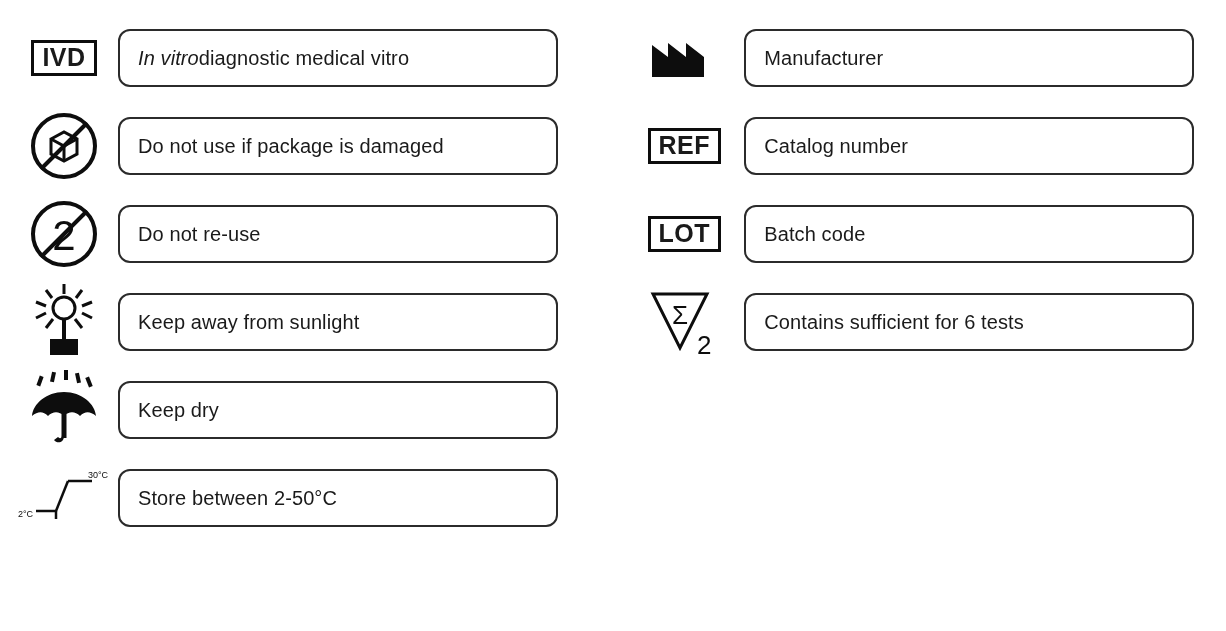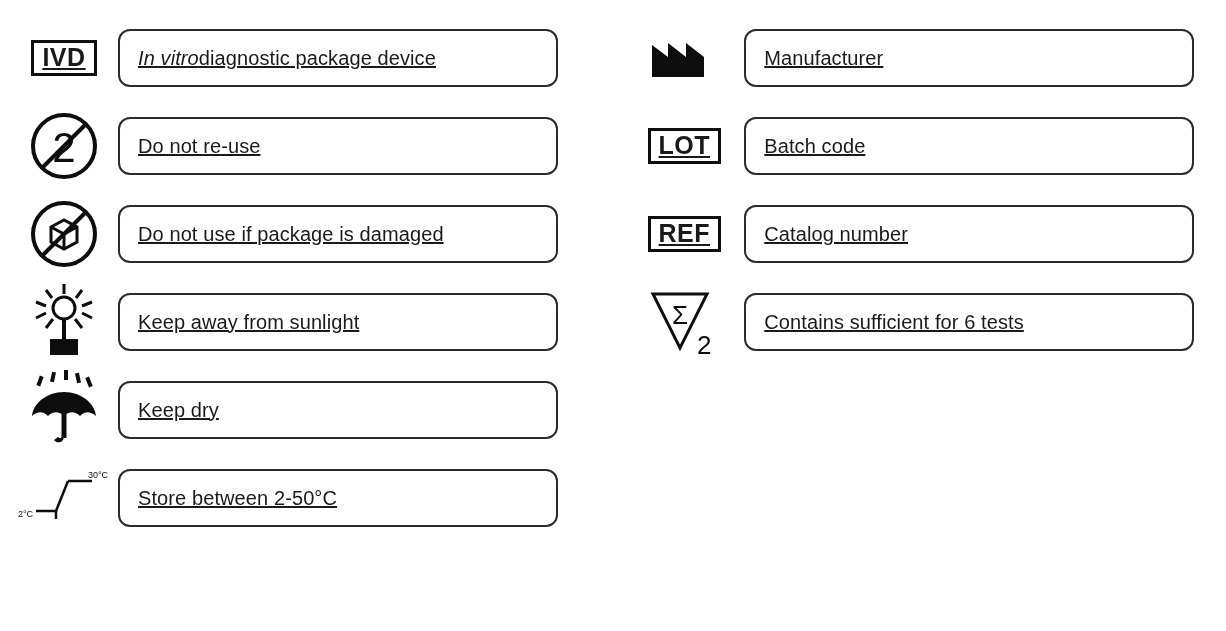--- a/index.html
+++ b/index.html
@@ -19,21 +19,20 @@
     width: 1226px;
     height: 631px;
     box-sizing: border-box;
     padding: 14px 0 0 0;
     display: flex;
     flex-direction: row;
   }
   .column {
     display: flex;
     flex-direction: column;
-    text-decoration: underline;
   }
   .column.left {
     width: 600px;
     padding-left: 10px;
   }
   .column.right {
     width: 620px;
     padding-left: 32px;
   }
   .row {
@@ -88,51 +87,51 @@
 <div class="legend">
 
   <div class="column left">
 
     <div class="row">
       <div class="symbol-cell">
         <span class="boxed-text">IVD</span>
       </div>
       <div class="label-box">
         <span class="italic">In vitro</span>
-          <span> diagnostic package device</span>
-      </div>
-    </div>
-
-    <div class="row">
-      <div class="symbol-cell">
-        <svg width="74" height="74" viewBox="0 0 74 74">
-          <circle cx="37" cy="37" r="31" fill="none" stroke="#0d0d0d" stroke-width="4"></circle>
-          <text x="37" y="53" font-family="Liberation Sans, sans-serif" font-size="42" text-anchor="middle" fill="#0d0d0d">2</text>
-          <line x1="14" y1="60" x2="60" y2="14" stroke="#0d0d0d" stroke-width="4"></line>
-        </svg>
-      </div>
-      <div class="label-box">
-        <span>Do not re-use</span>
+          <span> diagnostic medical vitro</span>
       </div>
     </div>
 
     <div class="row">
       <div class="symbol-cell">
         <svg width="74" height="74" viewBox="0 0 74 74">
           <circle cx="37" cy="37" r="31" fill="none" stroke="#0d0d0d" stroke-width="4"></circle>
           <g fill="none" stroke="#0d0d0d" stroke-width="3">
             <path d="M24 30 L37 23 L50 30 L50 45 L37 52 L24 45 Z"></path>
             <path d="M24 30 L37 37 L50 30"></path>
             <path d="M37 37 L37 52"></path>
           </g>
           <line x1="14" y1="60" x2="60" y2="14" stroke="#0d0d0d" stroke-width="4"></line>
         </svg>
       </div>
       <div class="label-box">
         <span>Do not use if package is damaged</span>
+      </div>
+    </div>
+
+    <div class="row">
+      <div class="symbol-cell">
+        <svg width="74" height="74" viewBox="0 0 74 74">
+          <circle cx="37" cy="37" r="31" fill="none" stroke="#0d0d0d" stroke-width="4"></circle>
+          <text x="37" y="53" font-family="Liberation Sans, sans-serif" font-size="42" text-anchor="middle" fill="#0d0d0d">2</text>
+          <line x1="14" y1="60" x2="60" y2="14" stroke="#0d0d0d" stroke-width="4"></line>
+        </svg>
+      </div>
+      <div class="label-box">
+        <span>Do not re-use</span>
       </div>
     </div>
 
     <div class="row">
       <div class="symbol-cell">
         <svg width="80" height="80" viewBox="0 0 80 80">
           <g fill="#0d0d0d" stroke="#0d0d0d" stroke-width="3">
             <circle cx="40" cy="26" r="11" fill="none"></circle>
             <line x1="40" y1="2" x2="40" y2="12"></line>
             <line x1="22" y1="8" x2="28" y2="16"></line>
@@ -204,33 +203,33 @@
         </svg>
       </div>
       <div class="label-box">
         <span>Manufacturer</span>
       </div>
     </div>
 
 
     <div class="row">
       <div class="symbol-cell">
+        <span class="boxed-text">REF</span>
+      </div>
+      <div class="label-box">
+        <span>Catalog number</span>
+      </div>
+    </div>
+
+    <div class="row">
+      <div class="symbol-cell">
         <span class="boxed-text">LOT</span>
       </div>
       <div class="label-box">
         <span>Batch code</span>
-      </div>
-    </div>
-
-    <div class="row">
-      <div class="symbol-cell">
-        <span class="boxed-text">REF</span>
-      </div>
-      <div class="label-box">
-        <span>Catalog number</span>
       </div>
     </div>
 
 
     <div class="row">
       <div class="symbol-cell">
         <svg width="78" height="72" viewBox="0 0 78 72">
           <path fill="none" stroke="#0d0d0d" stroke-width="3" d="M8 8 L62 8 L35 62 Z"></path>
           <text x="35" y="38" font-family="Liberation Sans, sans-serif" font-size="26" text-anchor="middle" fill="#0d0d0d">Σ</text>
           <text x="52" y="68" font-family="Liberation Sans, sans-serif" font-size="26" fill="#0d0d0d">2</text>

